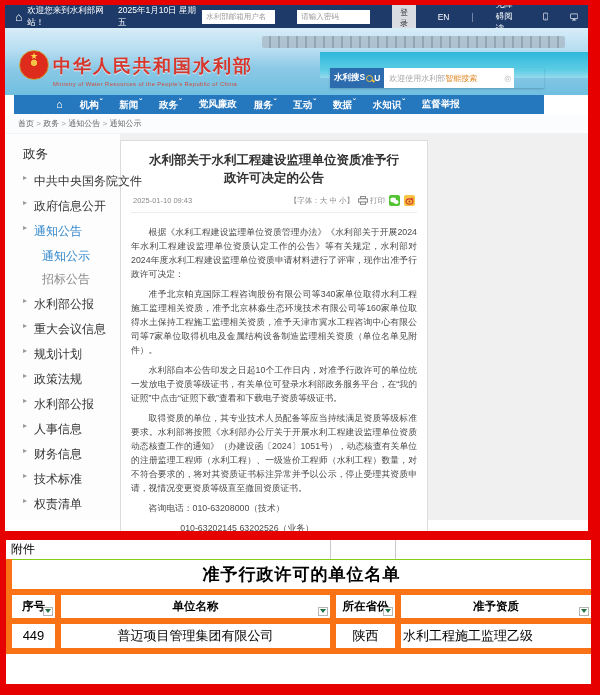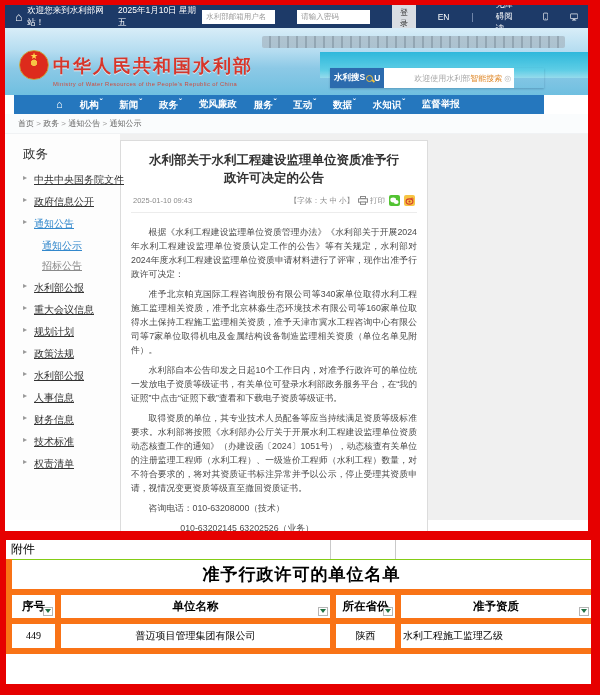--- a/index.html
+++ b/index.html
@@ -23,39 +23,39 @@
   .dam { position:absolute; right:4%; top:8px; width:52%; height:12px; background:repeating-linear-gradient(90deg,#a7b8c4 0 7px,#83929e 7px 9px); opacity:.75; border-radius:2px; }
   .water { position:absolute; right:0; top:24px; width:46%; height:26px; background:linear-gradient(180deg,#18b2d8,#57cfe6 70%,#9adfee); opacity:.85; filter:blur(.4px); }
   .emblem { position:absolute; left:14px; top:22px; width:30px; height:30px; border-radius:50%; background:radial-gradient(circle at 50% 42%,#f6c444 0 14%,#dd2b1c 16% 100%); border:1.5px solid #caa43c; display:flex; align-items:flex-start; justify-content:center; color:#ffd84d; font-size:9px; line-height:10px; }
   .title-block { position:absolute; left:48px; top:26px; }
   .site-name { font-size:18px; font-weight:bold; color:#d6362b; letter-spacing:2px; text-shadow:0 1px 0 rgba(255,255,255,.7); white-space:nowrap; }
   .site-name-en { margin-top:3px; font-size:5.8px; color:#cf4a3c; letter-spacing:.4px; white-space:nowrap; }
   .search { position:absolute; left:325px; top:40px; height:20px; display:flex; align-items:stretch; box-shadow:0 1px 2px rgba(0,40,80,.25); }
   .search-brand { background:#2c6bae; color:#fff; font-size:8.5px; font-weight:bold; display:flex; align-items:center; padding:0 4px; gap:1px; white-space:nowrap; }
   .mag { position:relative; width:7px; height:7px; border:1.5px solid #f2c23c; border-radius:50%; display:inline-block; }
   .mag::after { content:""; position:absolute; width:3px; height:1.5px; background:#f2c23c; right:-2.5px; bottom:-1px; transform:rotate(40deg); }
-  .search-field { position:relative; width:130px; background:#fff; font-size:8px; display:flex; align-items:center; padding:0 12px 0 5px; cursor:text;justify-content:flex-end; }
+  .search-field { position:relative; width:130px; background:#fff; font-size:8px; display:flex; align-items:center; padding:0 12px 0 5px; cursor:text; }
   .ph1 { color:#a9a9a9; } .ph2 { color:#e08a2c; }
   .sf-target { position:absolute; right:3px; color:#b5b5b5; font-size:8px; }
   .search-btn { background:#4193d5; color:#fff; font-size:9px; display:flex; align-items:center; padding:16px 6px; cursor:pointer;margin-top:28px; }
 
   .navbar { width:530px; height:19px; margin-left:9px; background:#2577be; display:flex; align-items:center; padding-left:42px; gap:17px; }
   .nav-home { color:#fff; font-size:11px; line-height:1; cursor:pointer; }
   .nav-items { display:flex; gap:17px; align-items:center; }
   .nav-item { color:#fff; font-size:9.5px; font-weight:bold; white-space:nowrap; cursor:pointer; }
   .nav-item.has-dd::after { content:"ˇ"; font-size:8px; vertical-align:super; margin-left:1px; }
 
   .breadcrumb { height:20px; background:#fafcfd; border-bottom:1px solid #f0f2f4; display:flex; align-items:center; padding-left:13px; font-size:8px; color:#666; }
   .crumb { cursor:pointer; }
   .crumb:not(:last-child)::after { content:"\00a0>\00a0"; color:#999; cursor:default; }
 
   .content { display:flex; height:386px; background:#fff; }
   .sidebar { width:115px; padding:12px 0 0 18px; background:#fdfdfd; }
   .side-title { font-size:12.5px; color:#333; margin-bottom:10px; }
-  .side-item { position:relative; padding-left:11px; font-size:10px; color:#333; margin:8px 0; cursor:pointer; white-space:nowrap;text-decoration:underline; }
+  .side-item { position:relative; padding-left:11px; font-size:12px; color:#333; margin:8px 0; cursor:pointer; white-space:nowrap; }
   .side-item::before { content:"▸"; position:absolute; left:0; top:0; color:#999; font-size:8px; }
   .side-item.active { color:#3388cc; }
   .side-item.sub { padding-left:19px; color:#8a8a8a; margin:6px 0; }
   .side-item.sub::before { content:""; }
   .side-item.sub.active { color:#3388cc; }
 
   .mainwrap { flex:1; background:#f0f0f0; padding-top:6px; }
   .card { width:308px; min-height:376px; background:#fff; border:1px solid #dcdcdc; padding:0 10px 6px; }
   .card-title { font-size:12.5px; font-weight:bold; color:#333; text-align:center; padding:11px 14px 8px; line-height:1.4; }
   .meta-row { display:flex; justify-content:space-between; align-items:center; font-size:7.5px; color:#8a8a8a; padding:0 2px 6px; border-bottom:1px solid #ececec; }
@@ -63,31 +63,31 @@
   .font-ctl, .print-wrap { cursor:pointer; }
   .print-wrap { display:flex; align-items:center; gap:2px; }
   .share-ic { width:11px; height:11px; border-radius:2px; display:flex; align-items:center; justify-content:center; cursor:pointer; }
   .share-ic.wx { background:#52c332; }
   .share-ic.wb { background:#f7c443; }
   .paras { padding-top:6px; font-size:8.8px; color:#4a4a4a; }
   .para { text-indent:2em; margin:6px 0; line-height:14px; text-align:justify; }
   .para.indent2 { text-indent:5.6em; }
 
   
-  .sheet { position:absolute; left:6px; top:540px; width:585px; height:144px; background:#fff; overflow:hidden; font-family:Liberation Serif, serif; }
+  .sheet { position:absolute; left:6px; top:540px; width:585px; height:144px; background:#fff; overflow:hidden; font-family:Liberation Sans, sans-serif; }
   .sheet-corner { position:relative; height:19px; display:flex; align-items:center; padding-left:5px; font-size:12px; color:#000; }
   .vline { position:absolute; top:0; width:1px; height:100%; background:#c9c9c9; }
   .v1 { left:324px; } .v2 { left:389px; }
   .sheet-table { width:585px; border-collapse:collapse; table-layout:fixed; border:2px solid #000; border-top:1px solid #9e9e9e; }
   .sheet-table th, .sheet-table td { border:6px solid #f97316; color:#000; }
   .title-row th { border-top:1px solid #84cc16; height:32px; font-size:17px; font-weight:bold; text-align:center; letter-spacing:1px; }
   .head-row th { position:relative; height:29px; font-size:11.5px; font-weight:bold; text-align:center; }
   .filter { position:absolute; right:2px; bottom:2px; width:10px; height:9px; background:#fff; border:1px solid #b5b5b5; display:flex; align-items:center; justify-content:center; cursor:pointer; }
   .filter::after { content:""; border-left:3px solid transparent; border-right:3px solid transparent; border-top:4px solid #217346; }
-  .data-row td { height:30px; font-size:10px; text-align:center; }
+  .data-row td { height:30px; font-size:13px; text-align:center; }
   .data-row td.c3 { text-align:left; padding-left:2px; }
 </style>
 </head>
 <body>
 
 <div class="frame">
 
   <div class="site">
 
     <div class="topbar">

